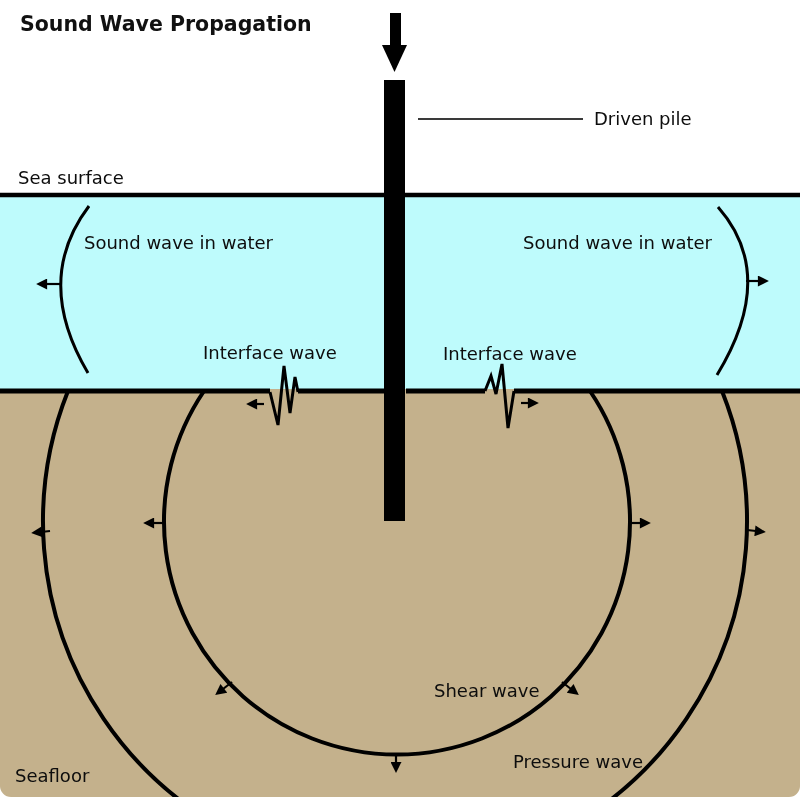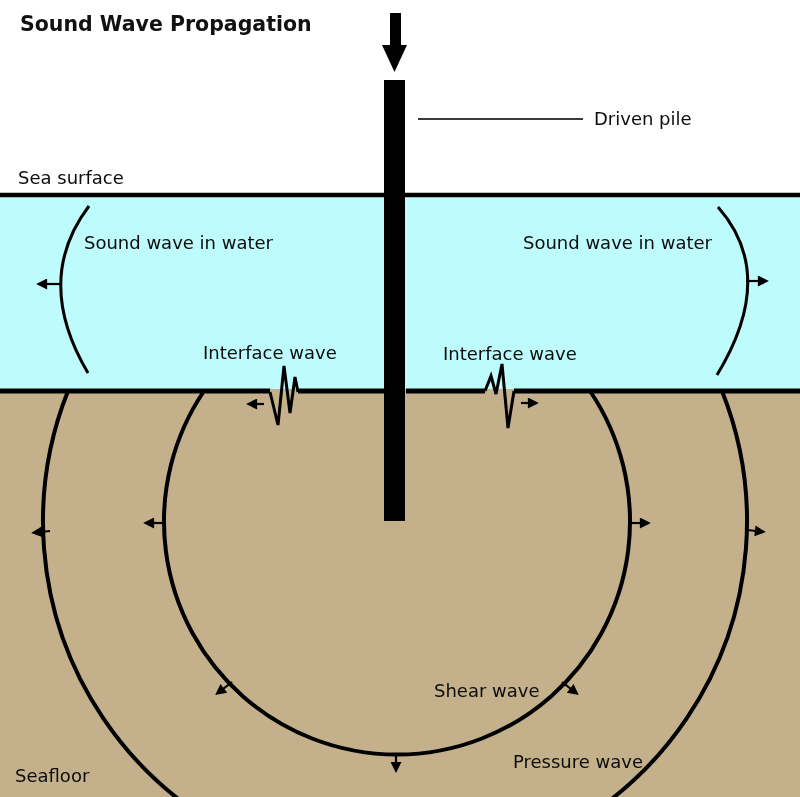--- a/index.html
+++ b/index.html
@@ -6,20 +6,21 @@
     margin: 0;
     padding: 0;
     background: #ffffff;
   }
   .stage {
     position: relative;
     width: 800px;
     height: 797px;
     background: #ffffff;
     overflow: hidden;
+    border-radius: 11px;
   }
   svg { display: block; }
   .lbl {
     font-family: "DejaVu Sans", "Liberation Sans", sans-serif;
     font-size: 18px;
     fill: #0d0d0d;
     font-weight: 400;
   }
   .ttl {
     font-family: "DejaVu Sans", "Liberation Sans", sans-serif;

